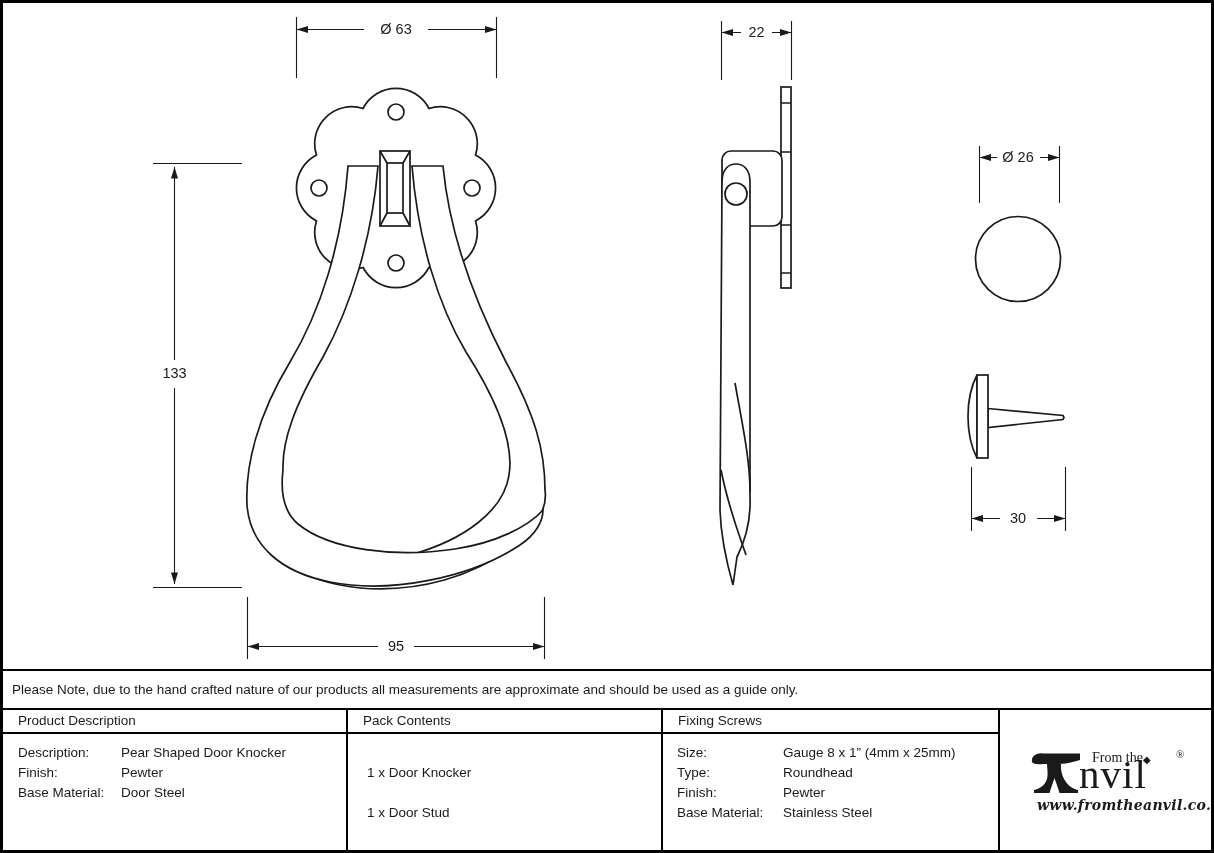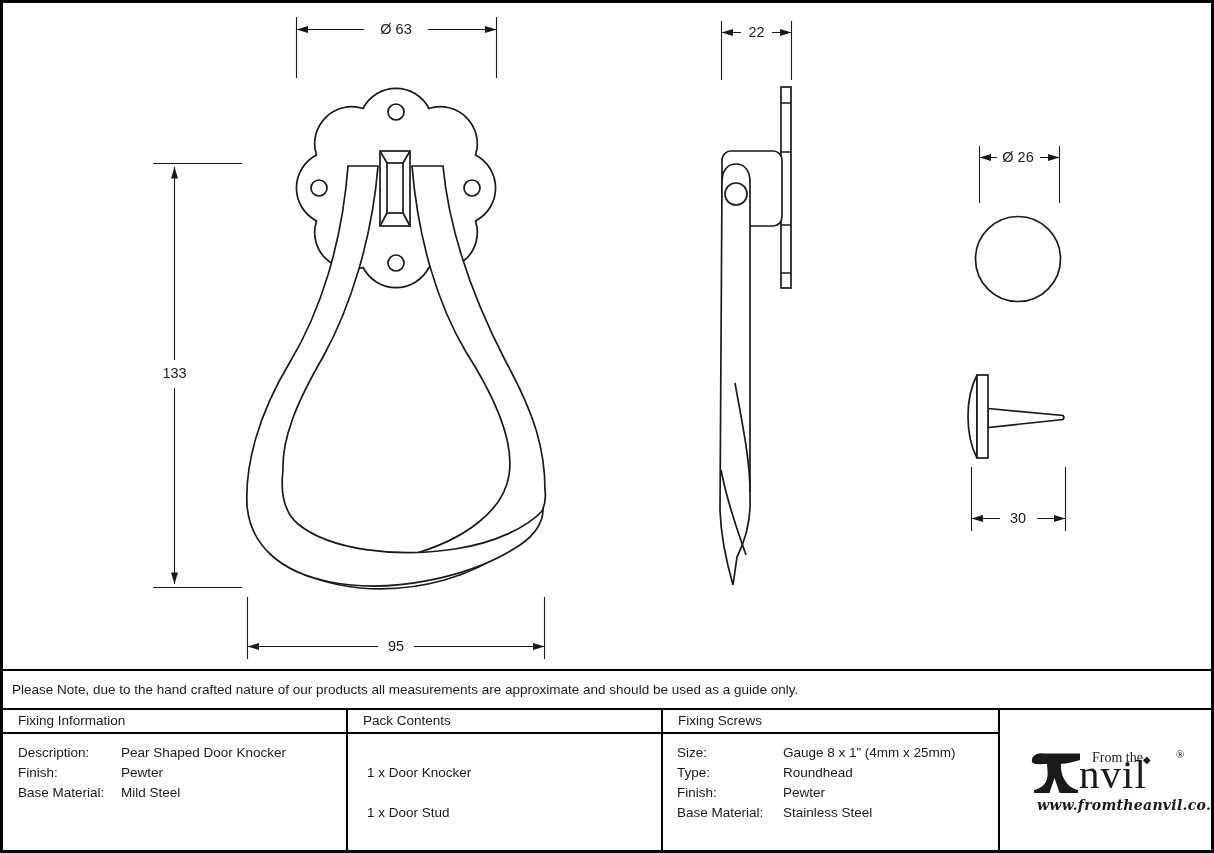--- a/index.html
+++ b/index.html
@@ -175,33 +175,33 @@
   </svg>
 </div>
 
 <div class="note-band">
   <span>Please Note, due to the hand crafted nature of our products all measurements are approximate and should be used as a guide only.</span>
 </div>
 
 <div class="spec-table">
 
   <div class="spec-col c1">
-    <div class="col-header">Fixing Information</div>
+    <div class="col-header">Product Description</div>
     <div class="col-body">
       <div class="kv">
         <span class="k">Description:</span>
         <span class="v">Pear Shaped Door Knocker</span>
       </div>
       <div class="kv">
         <span class="k">Finish:</span>
         <span class="v">Pewter</span>
       </div>
       <div class="kv">
         <span class="k">Base Material:</span>
-        <span class="v">Mild Steel</span>
+        <span class="v">Door Steel</span>
       </div>
     </div>
   </div>
 
   <div class="spec-col c2">
     <div class="col-header">Pack Contents</div>
     <div class="col-body">
       <div class="pc-line">1 x Door Knocker</div>
       <div class="pc-line">1 x Door Stud</div>
     </div>

